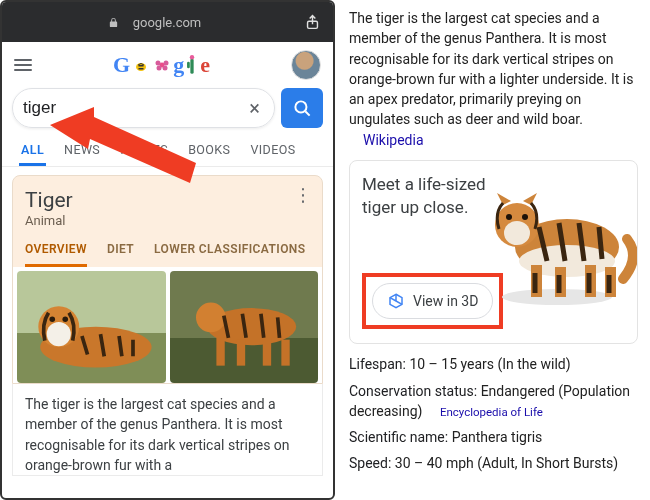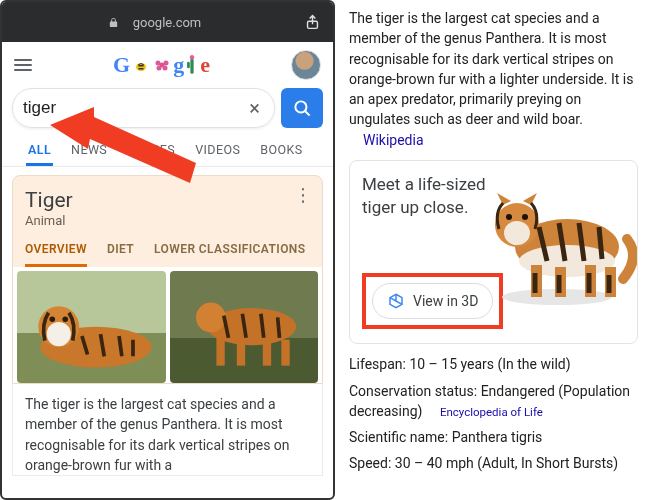--- a/index.html
+++ b/index.html
@@ -69,21 +69,21 @@
     flex:1; border:none; outline:none; font-size:17px; color:#202124;
     background:transparent;
   }
   .clear-x { color:#5f6368; font-size:20px; line-height:1; padding:0 4px; cursor:pointer;}
   .search-btn {
     width:42px; border:none; border-radius:6px; margin-left:6px;
     background:#2b7de9; color:#fff; display:flex; align-items:center; justify-content:center; cursor:pointer;
   }
 
   .tabs {
-    display:flex; gap:16px; padding: 0 24px; font-size:12.5px; color:#5f6368;
+    display:flex; gap:16px; padding: 0 17px; font-size:12.5px; color:#5f6368;
     border-bottom:1px solid #ebebeb;
   }
   .tab { padding:8px 2px 9px 2px; letter-spacing:.4px; cursor:pointer;}
   .tab.active { color:#1a73e8; border-bottom:3px solid #1a73e8; padding-bottom:6px; font-weight:600;}
 
   .kp-card {
     margin: 8px 10px 0 10px;
     background:#fdeedf;
     border:1px solid #eadbca;
     border-radius:8px 8px 0 0;
@@ -206,22 +206,22 @@
             <circle cx="10" cy="10" r="7"></circle>
             <line x1="21" y1="21" x2="15.5" y2="15.5"></line>
           </svg>
       </button>
     </div>
 
     <div class="tabs">
       <div class="tab active">ALL</div>
       <div class="tab">NEWS</div>
       <div class="tab">IMAGES</div>
+      <div class="tab">BOOKS</div>
       <div class="tab">VIDEOS</div>
-      <div class="tab">BOOKS</div>
     </div>
 
     <div class="kp-card">
       <div class="kp-head">
         <div class="kp-title">Tiger</div>
         <div class="kp-sub">Animal</div>
         <div class="kp-more">⋮</div>
       </div>
       <div class="kp-tabs">
         <div class="kp-tab active">OVERVIEW</div>

